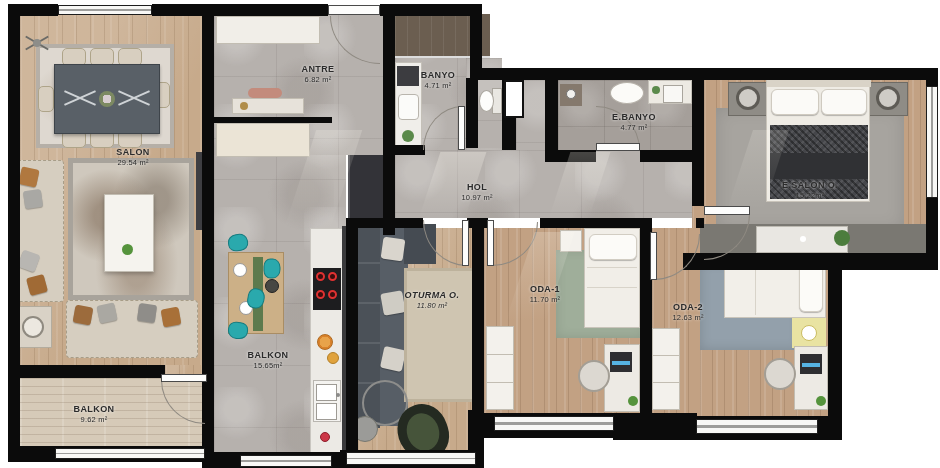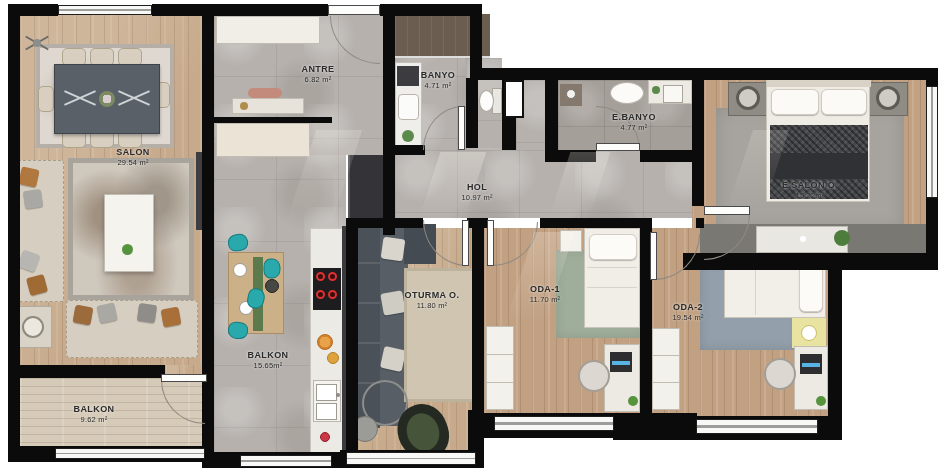--- a/index.html
+++ b/index.html
@@ -347,26 +347,26 @@
     <span class="area">15.22m²</span>
   </div>
   <div class="room-label" style="left:268px;top:360px;">
     <span>BALKON</span>
     <span class="area">15.65m²</span>
   </div>
   <div class="room-label" style="left:94px;top:414px;">
     <span>BALKON</span>
     <span class="area">9.62 m²</span>
   </div>
-  <div class="room-label" style="left:432px;top:300px;">
+  <div class="room-label" style="left:432px;top:300px;font-style:italic;">
     <span>OTURMA O.</span>
     <span class="area">11.80 m²</span>
   </div>
   <div class="room-label" style="left:545px;top:294px;">
     <span>ODA-1</span>
     <span class="area">11.70 m²</span>
   </div>
   <div class="room-label" style="left:688px;top:312px;">
     <span>ODA-2</span>
-    <span class="area">19.54 m²</span>
+    <span class="area">12.63 m²</span>
   </div>
 
 </div>
 
 </body></html>

